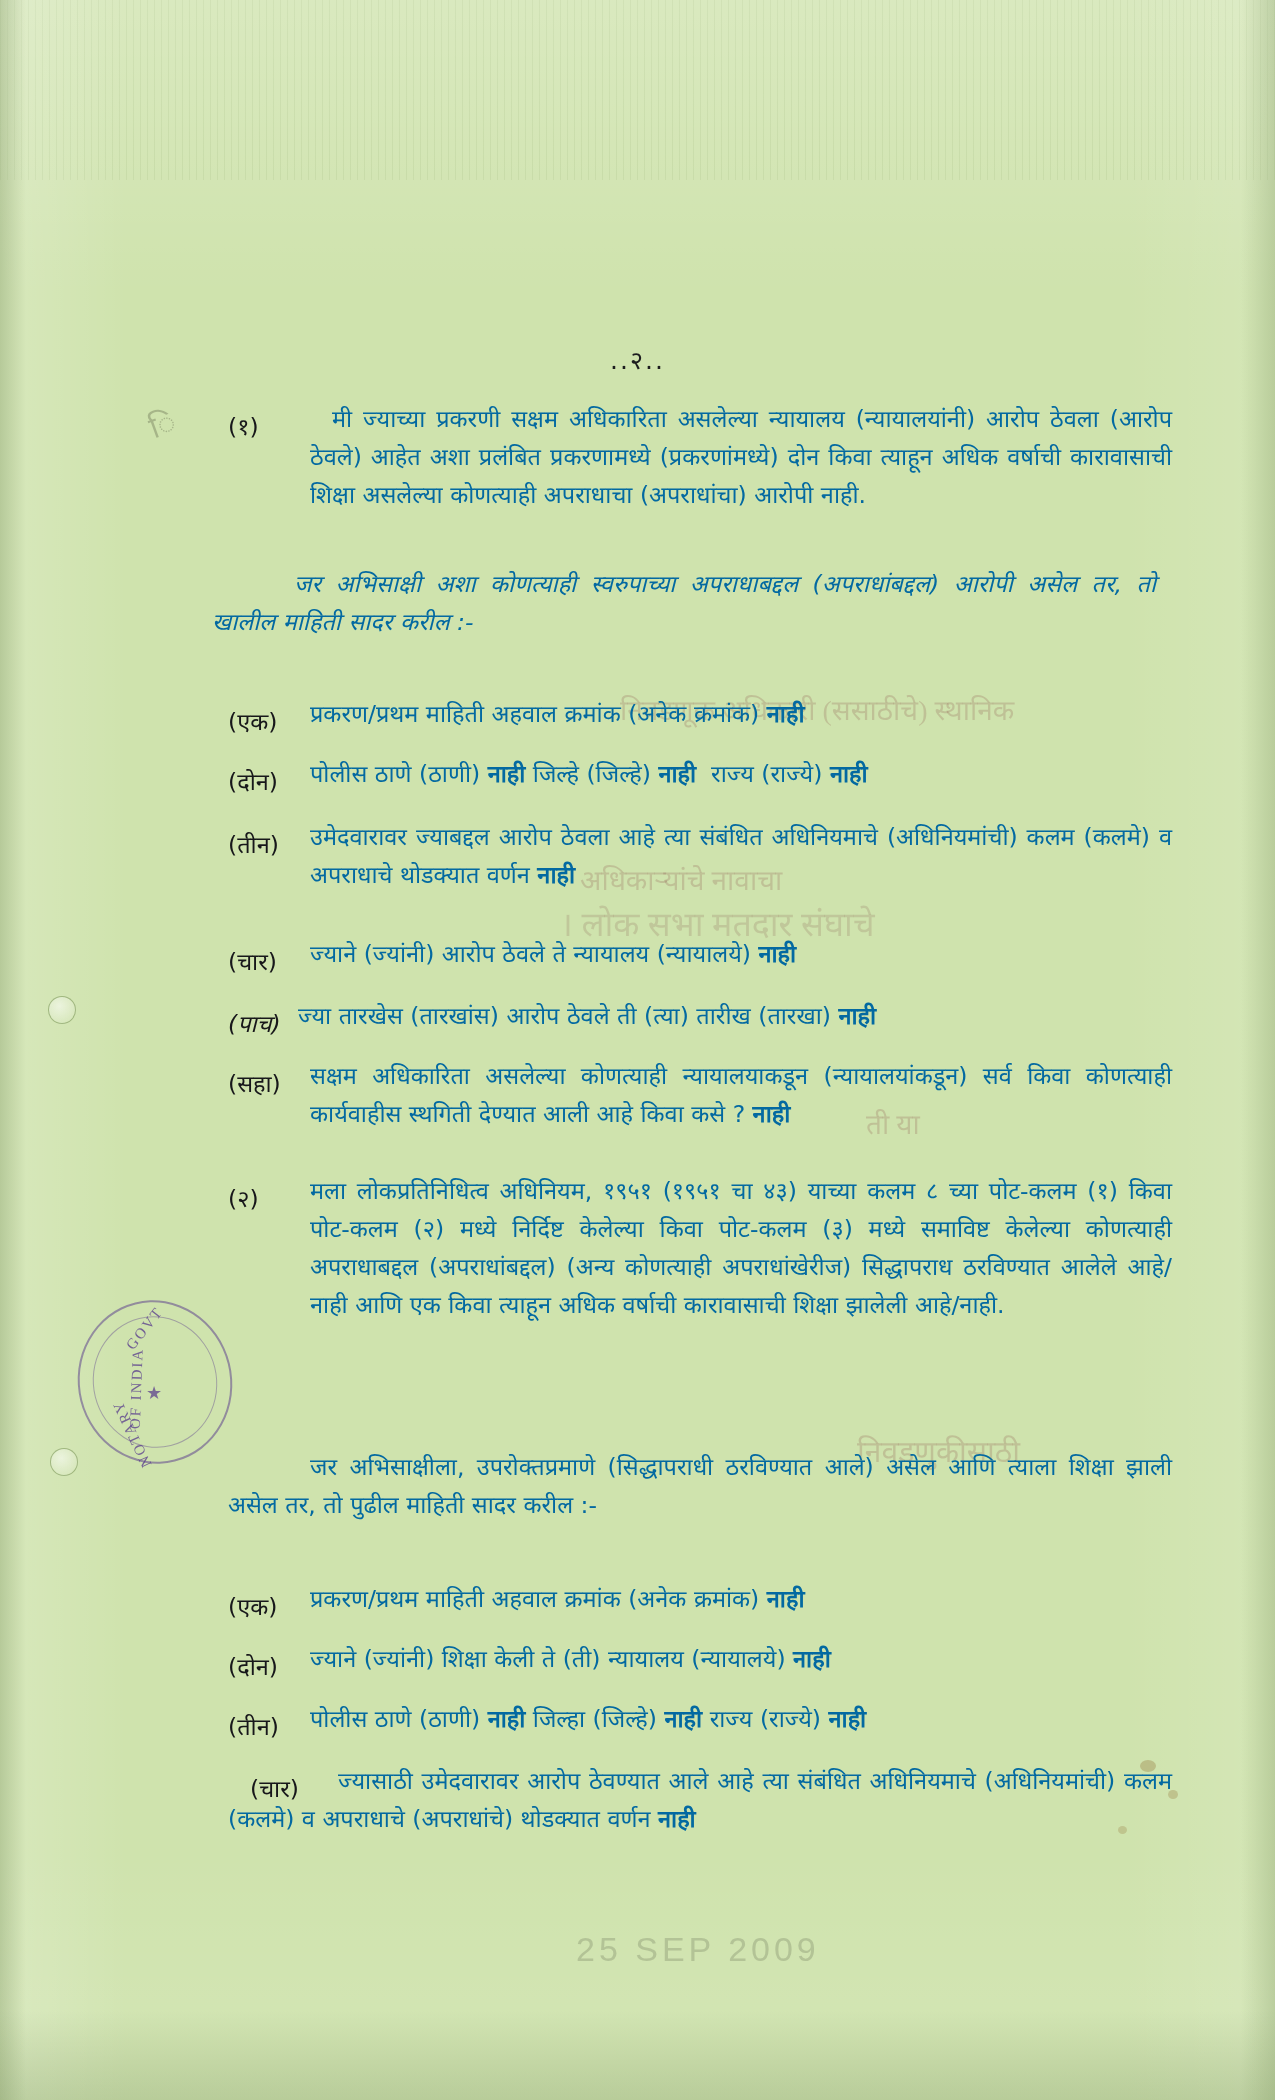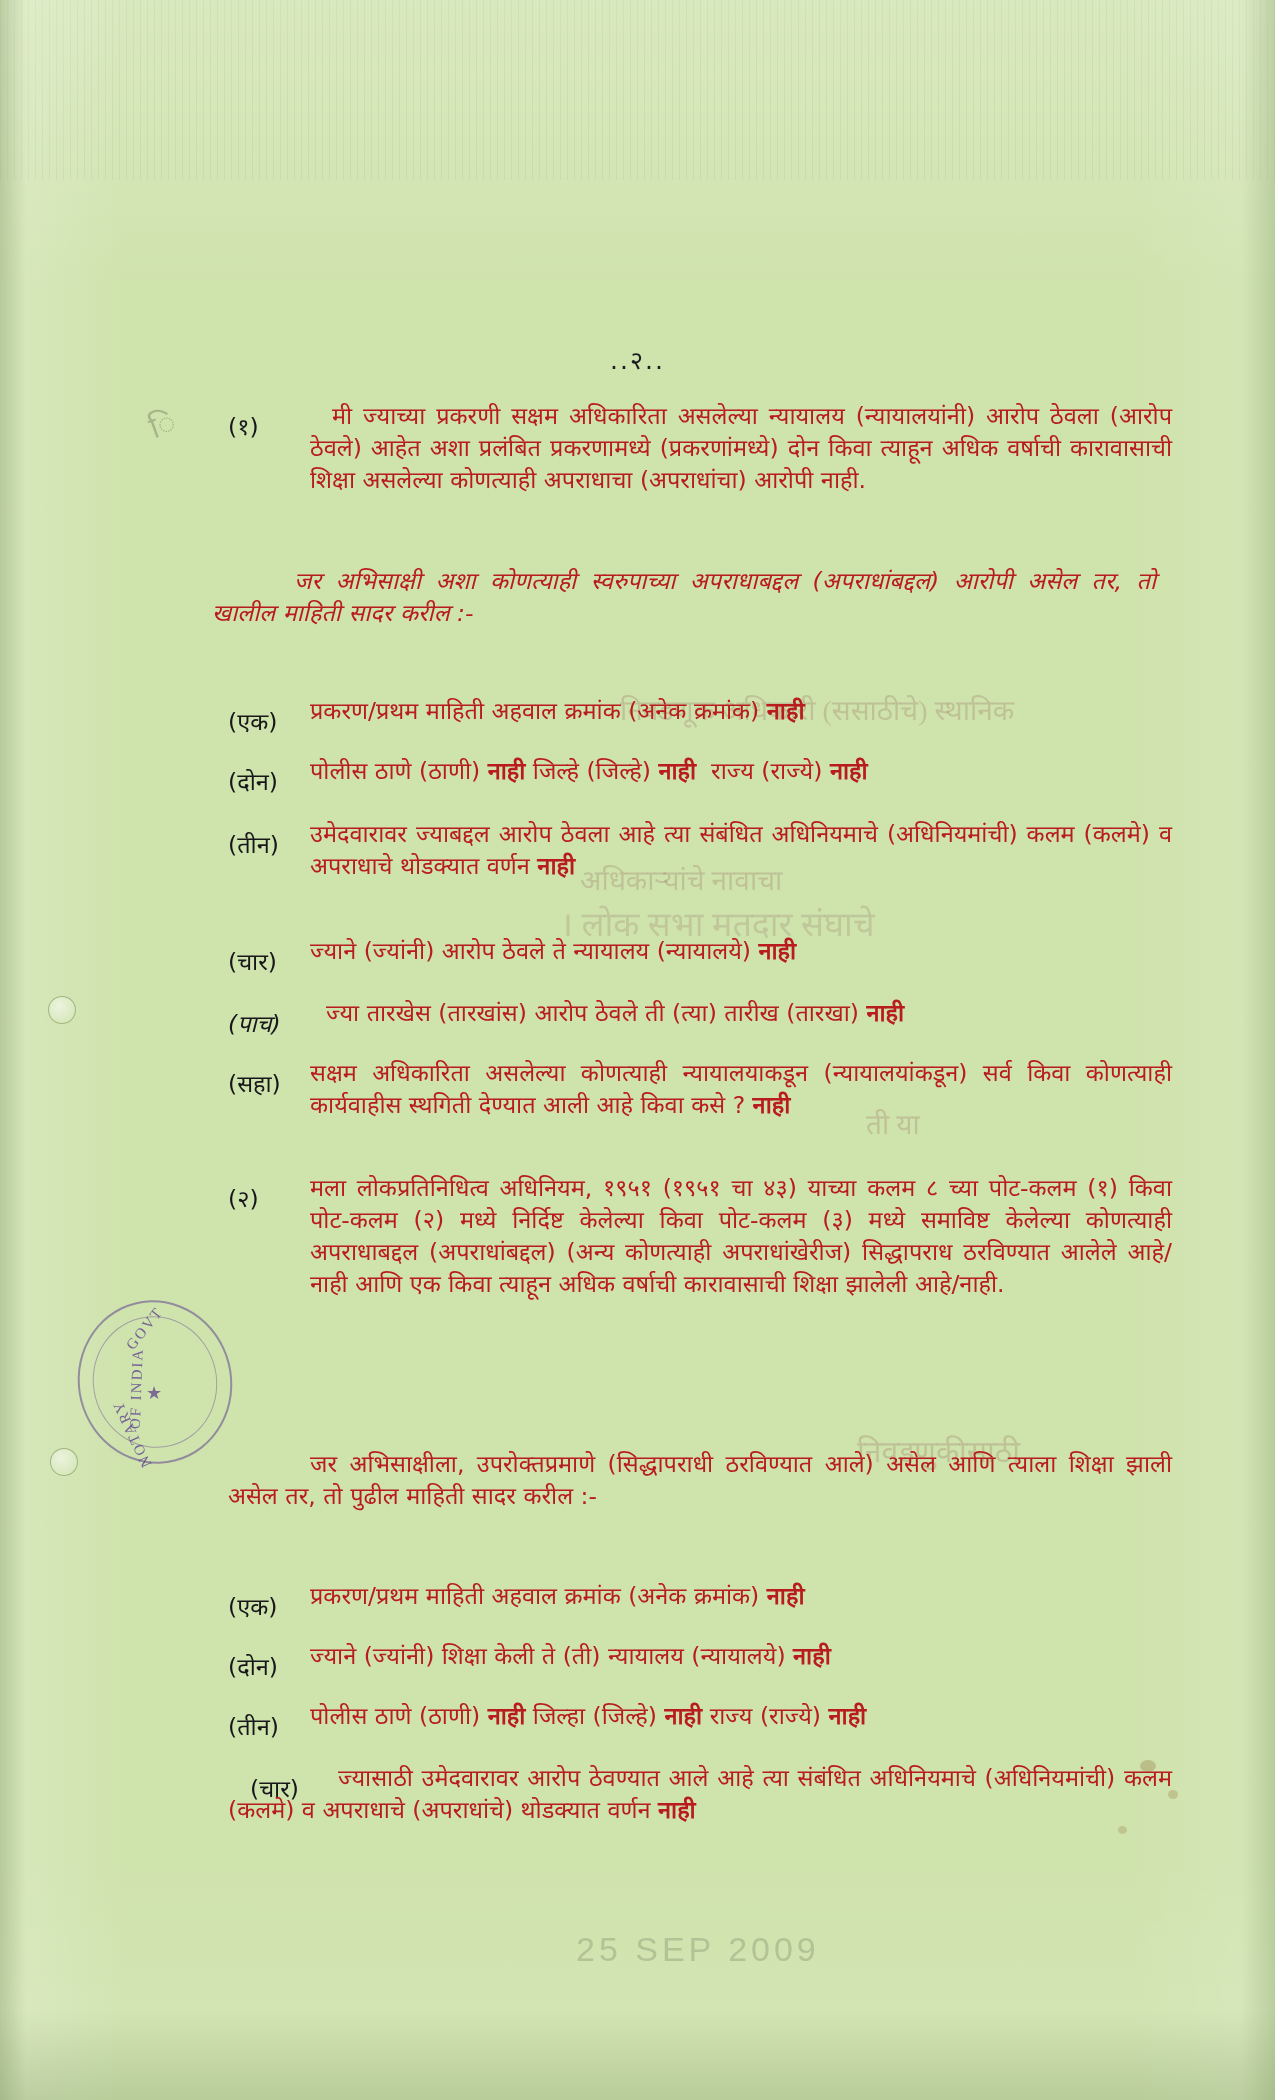--- a/index.html
+++ b/index.html
@@ -86,22 +86,22 @@
     left: 0;
     width: 1275px;
     text-align: center;
     font-size: 25px;
     letter-spacing: 2px;
     color: #1d1d1f;
   }
   .para {
     position: absolute;
     font-size: 23.5px;
-    line-height: 32px;
-    color: #b91c1c;
+    line-height: 38px;
+    color: #0369a1;
   }
   .marker {
     position: absolute;
     font-size: 23.5px;
     line-height: 54px;
     color: #17171a;
   }
   .just {
     text-align: justify;
     text-justify: inter-word;
@@ -253,21 +253,21 @@
       <b class="ans">नाही</b>
     </div>
 
     <div class="marker" style="left:228px; top:935px;">(चार)</div>
     <div class="para" style="left:310px; top:935px; width:880px;">
       <span>ज्याने (ज्यांनी) आरोप ठेवले ते न्यायालय (न्यायालये)</span>
       <b class="ans">नाही</b>
     </div>
 
     <div class="marker" style="left:228px; top:997px;font-style:italic;">(पाच)</div>
-    <div class="para" style="left:326px; top:997px; width:880px;">
+    <div class="para" style="left:298px; top:997px; width:880px;">
       <span>ज्या तारखेस (तारखांस) आरोप ठेवले ती (त्या) तारीख (तारखा)</span>
       <b class="ans">नाही</b>
     </div>
 
     <div class="marker" style="left:228px; top:1057px;">(सहा)</div>
     <div class="para just" style="left:310px; top:1057px; width:862px;">
       <span>सक्षम अधिकारिता असलेल्या कोणत्याही न्यायालयाकडून (न्यायालयांकडून) सर्व किवा कोणत्याही कार्यवाहीस स्थगिती देण्यात आली आहे किवा कसे ?</span>
       <b class="ans">नाही</b>
     </div>
 

